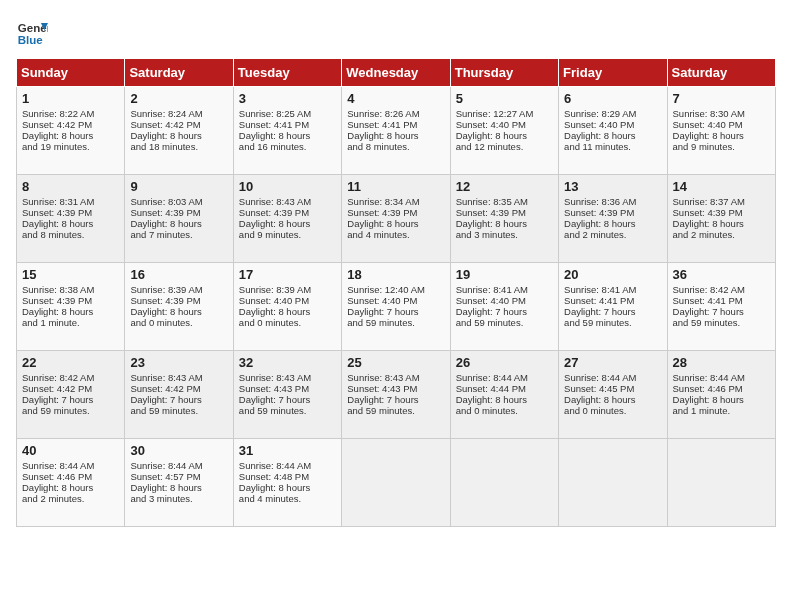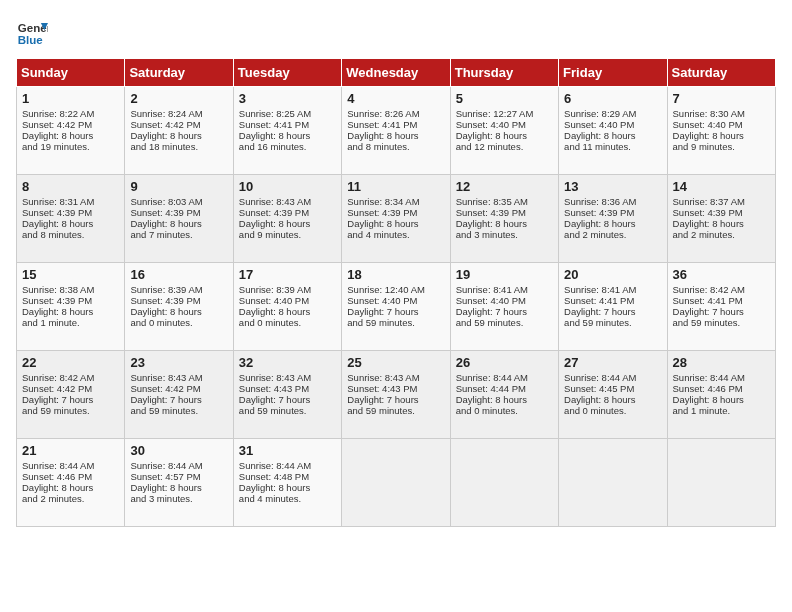--- a/index.html
+++ b/index.html
@@ -297,21 +297,21 @@
         <td>
           <span class="day-num">28</span>
           <div>Sunrise: 8:44 AM</div>
           <div>Sunset: 4:46 PM</div>
           <div>Daylight: 8 hours</div>
           <div>and 1 minute.</div>
         </td>
       </tr>
       <tr>
         <td>
-          <span class="day-num">21</span>
+          <span class="day-num">40</span>
           <div>Sunrise: 8:44 AM</div>
           <div>Sunset: 4:46 PM</div>
           <div>Daylight: 8 hours</div>
           <div>and 2 minutes.</div>
         </td>
         <td>
           <span class="day-num">30</span>
           <div>Sunrise: 8:44 AM</div>
           <div>Sunset: 4:57 PM</div>
           <div>Daylight: 8 hours</div>

